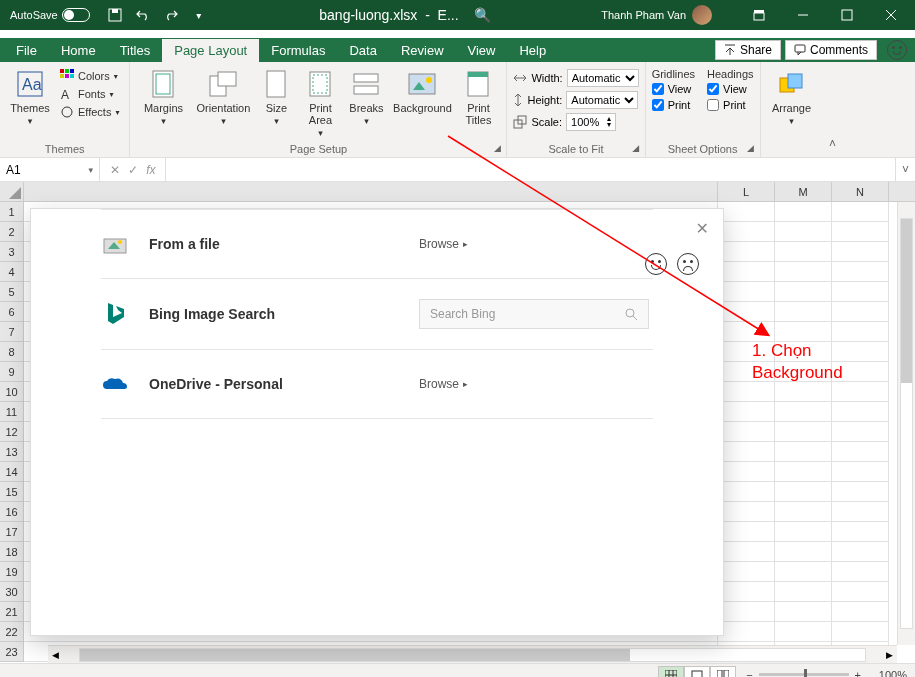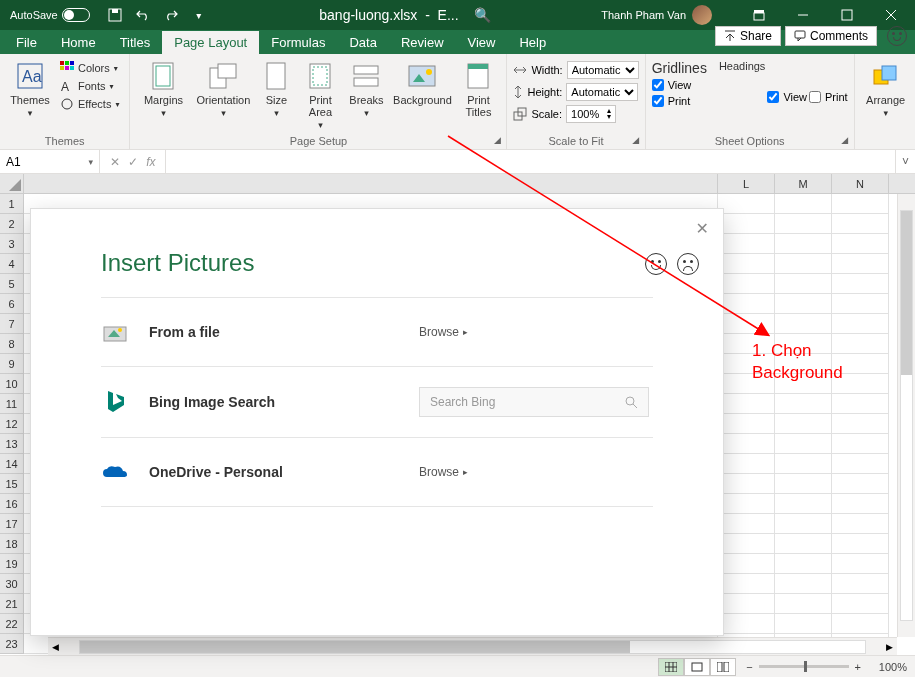--- a/index.html
+++ b/index.html
@@ -12,25 +12,25 @@
 .toggle::after { content: ''; width: 10px; height: 10px; background: #fff; border-radius: 50%; position: absolute; left: 1px; top: 1px; }
 .qat { display: flex; gap: 6px; margin-left: 8px; align-items: center; }
 .qat-btn { width: 22px; height: 22px; display: flex; align-items: center; justify-content: center; cursor: pointer; }
 .titlebar .filename { flex: 1; text-align: center; font-size: 14px; }
 .titlebar .right { display: flex; align-items: center; gap: 4px; }
 .titlebar .user { display: flex; align-items: center; gap: 6px; font-size: 11px; margin-right: 23px; }
 .avatar { width: 20px; height: 20px; border-radius: 50%; background: linear-gradient(135deg,#8a5a44,#d4a574); }
 .winbtn { width: 40px; height: 30px; display: flex; align-items: center; justify-content: center; cursor: pointer; }
 
 
-.tabbar { height: 24px; background: #217346; display: flex; align-items: flex-end; padding-left: 4px; }
+.tabbar { height: 24px; background: #217346; display: flex; align-items: flex-end; padding-left: 4px; margin-top: 8px; }
 .tab { padding: 4px 12px; color: #fff; font-size: 13px; cursor: pointer; }
 .tab.active { background: #f3f2f1; color: #217346; }
 .tabbar .spacer { flex: 1; }
-.tabbar .rightbtns { display: flex; align-items: flex-end; gap: 4px; padding-right: 8px; padding-bottom: 8px; }
+.tabbar .rightbtns { display: flex; align-items: flex-end; gap: 4px; padding-right: 8px; padding-bottom: 2px; }
 .share-btn, .comments-btn { background: #fff; border: 1px solid #c8c6c4; padding: 2px 8px; font-size: 12px; display: flex; align-items: center; gap: 4px; cursor: pointer; }
 .smiley { width: 20px; height: 20px; border: 1.5px solid #444; border-radius: 50%; display: flex; align-items: center; justify-content: center; font-size: 10px; cursor: pointer; margin-left: 6px; position: relative; }
 .smiley::before { content:''; position:absolute; width:3px; height:3px; background:#444; border-radius:50%; top:5px; left:4px; }
 .smiley::after { content:''; position:absolute; width:3px; height:3px; background:#444; border-radius:50%; top:5px; right:4px; }
 .smiley .mouth { position:absolute; bottom:4px; width:8px; height:4px; border:1.5px solid #444; border-top:none; border-radius:0 0 8px 8px; }
 
 
 .ribbon { height: 96px; background: #f3f2f1; border-bottom: 1px solid #e1dfdd; display: flex; }
 .group { border-right: 1px solid #e1dfdd; padding: 2px 6px 0; display: flex; flex-direction: column; position: relative; }
 .group-label { font-size: 11px; color: #666; text-align: center; padding: 2px 0; }
@@ -351,31 +351,31 @@
           </div>
         </div>
     </div>
     <div class="group-label">Scale to Fit</div>
     <div class="launcher">◢</div>
   </div>
 
   <div class="group">
     <div class="group-body" style="gap:12px;padding-top:4px">
       <div style="display:flex;flex-direction:column;gap:2px">
-        <div style="font-size:14px;color:#333">Gridlines</div>
+        <div style="font-size:11px;color:#333">Gridlines</div>
         <label class="checkrow">
             <input type="checkbox" checked="" style="">
             <span>View</span>
           </label>
         <label class="checkrow">
             <input type="checkbox" checked="" style="">
             <span>Print</span>
           </label>
       </div>
-      <div style="display:flex;gap:2px">
+      <div style="display:flex;flex-direction:column;gap:2px">
         <div style="font-size:11px;color:#333">Headings</div>
         <label class="checkrow">
             <input type="checkbox" checked="" style="">
             <span>View</span>
           </label>
         <label class="checkrow">
             <input type="checkbox" style="">
             <span>Print</span>
           </label>
       </div>
@@ -612,21 +612,20 @@
 <div class="dialog">
   <div class="dialog-close">✕</div>
   <div class="dialog-feedback">
     <div class="face">
         <span class="m"></span>
       </div>
     <div class="face sad">
         <span class="m"></span>
       </div>
   </div>
-  <h1>Insert Pictures</h1>
   <div class="dlg-list">
     <div class="dlg-item">
       <div class="dlg-ico">
           <svg width="26" height="22">
             <rect x="2" y="6" width="22" height="14" fill="#ddd" stroke="#999"></rect>
             <polygon points="6,16 12,9 18,16" fill="#5a8"></polygon>
             <circle cx="18" cy="9" r="2" fill="#fc0"></circle>
           </svg>
         </div>
       <div class="dlg-label">From a file</div>

